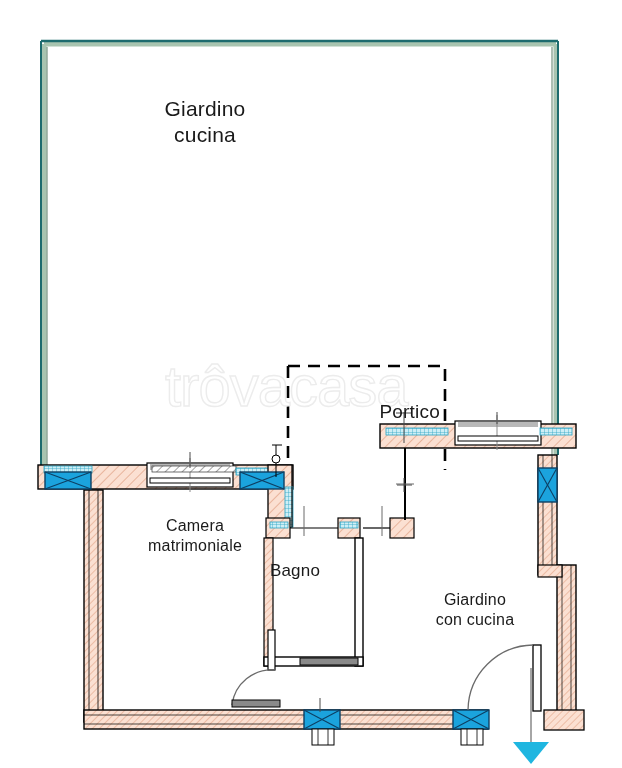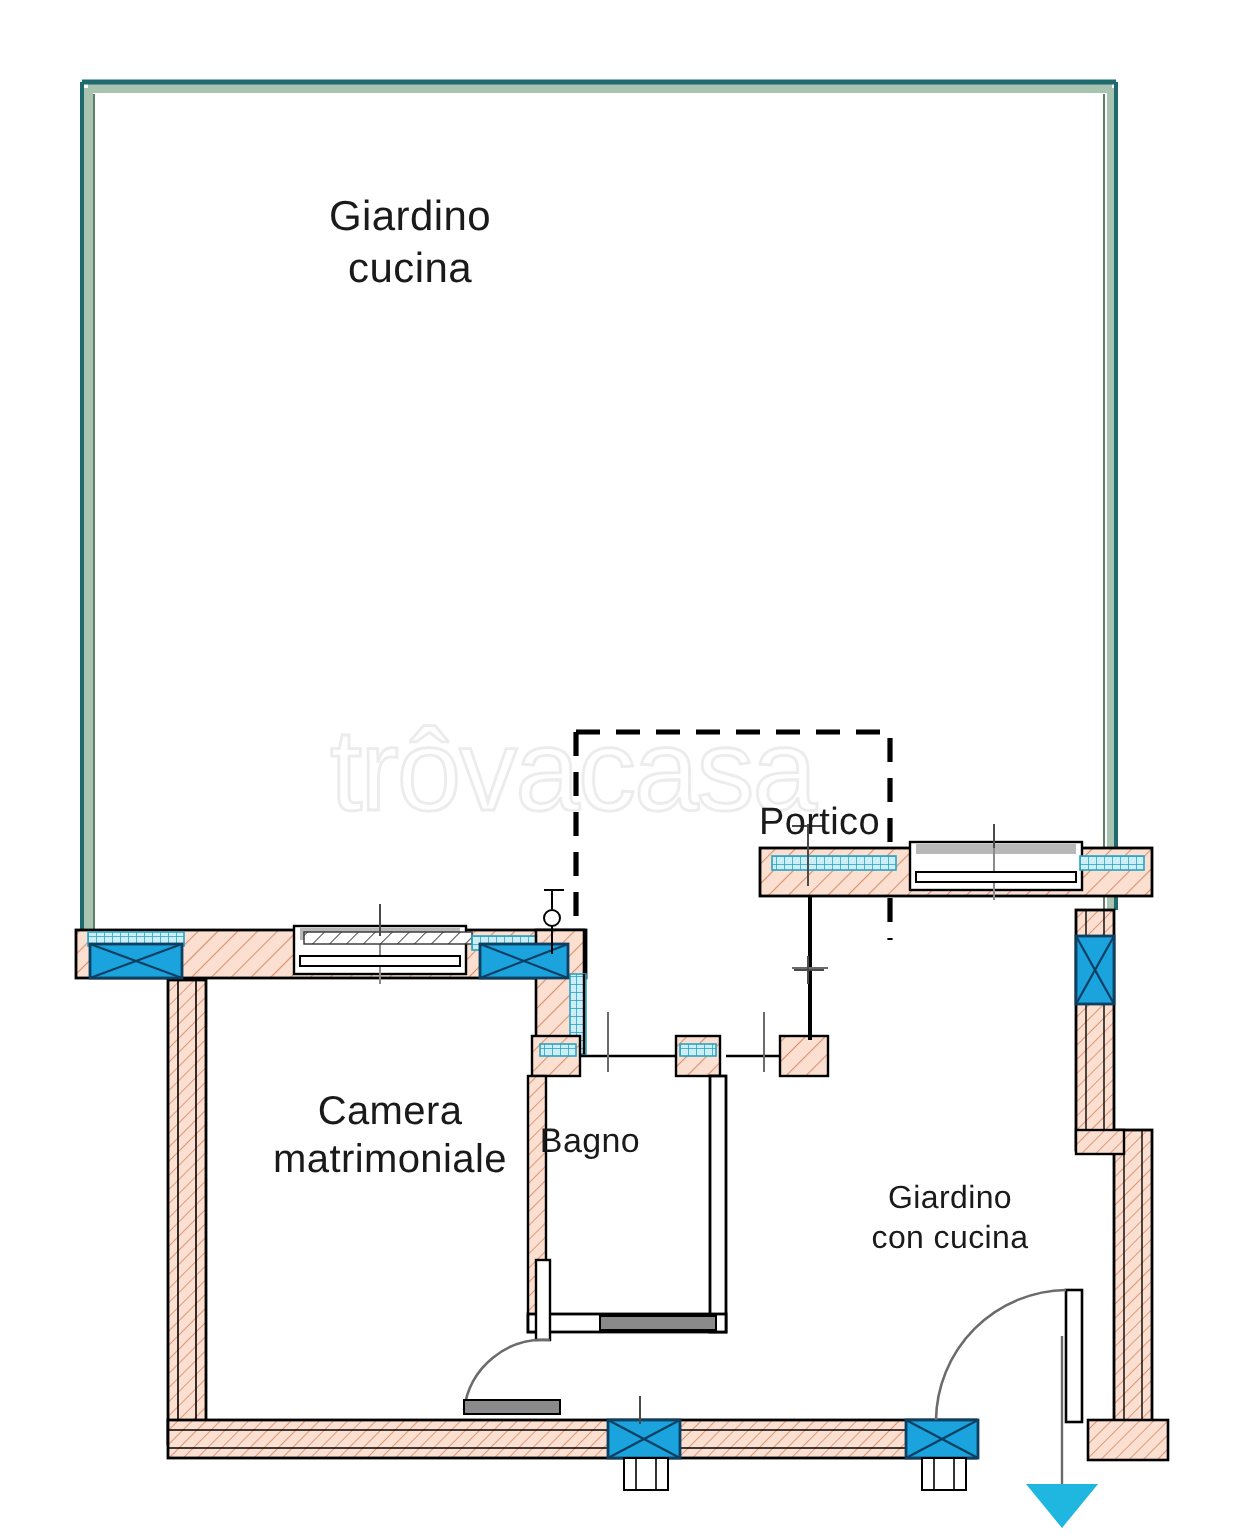--- a/index.html
+++ b/index.html
@@ -3,21 +3,21 @@
 <meta charset="utf-8">
 <style>
   html,body{margin:0;padding:0;background:#ffffff;}
   body{width:622px;height:768px;position:relative;overflow:hidden;
        font-family:"Liberation Sans",sans-serif;}
   #plan{position:absolute;left:0;top:0;width:622px;height:768px;}
   .lbl{position:absolute;color:#1a1a1a;text-align:center;line-height:1.22;
        letter-spacing:.2px;font-weight:400;white-space:pre-line;}
   #lbl-giardino{left:105px;top:96px;width:200px;font-size:21px;}
   #lbl-portico{left:300px;top:400px;width:140px;font-size:19px;text-align:right;}
-  #lbl-camera{left:100px;top:516px;width:190px;font-size:20px;margin-top:28px;}
+  #lbl-camera{left:100px;top:516px;width:190px;font-size:16px;}
   #lbl-bagno{left:240px;top:561px;width:110px;font-size:17px;}
   #lbl-soggiorno{left:395px;top:590px;width:160px;font-size:16px;}
   #watermark{position:absolute;left:165px;top:352px;width:300px;height:62px;
        font-size:58px;color:transparent;letter-spacing:-1px;
        -webkit-text-stroke:1.4px #ececec;text-stroke:1.4px #ececec;
        font-family:"Liberation Sans",sans-serif;font-weight:400;
        white-space:nowrap;pointer-events:none;}
 </style>
 </head>
 <body>

